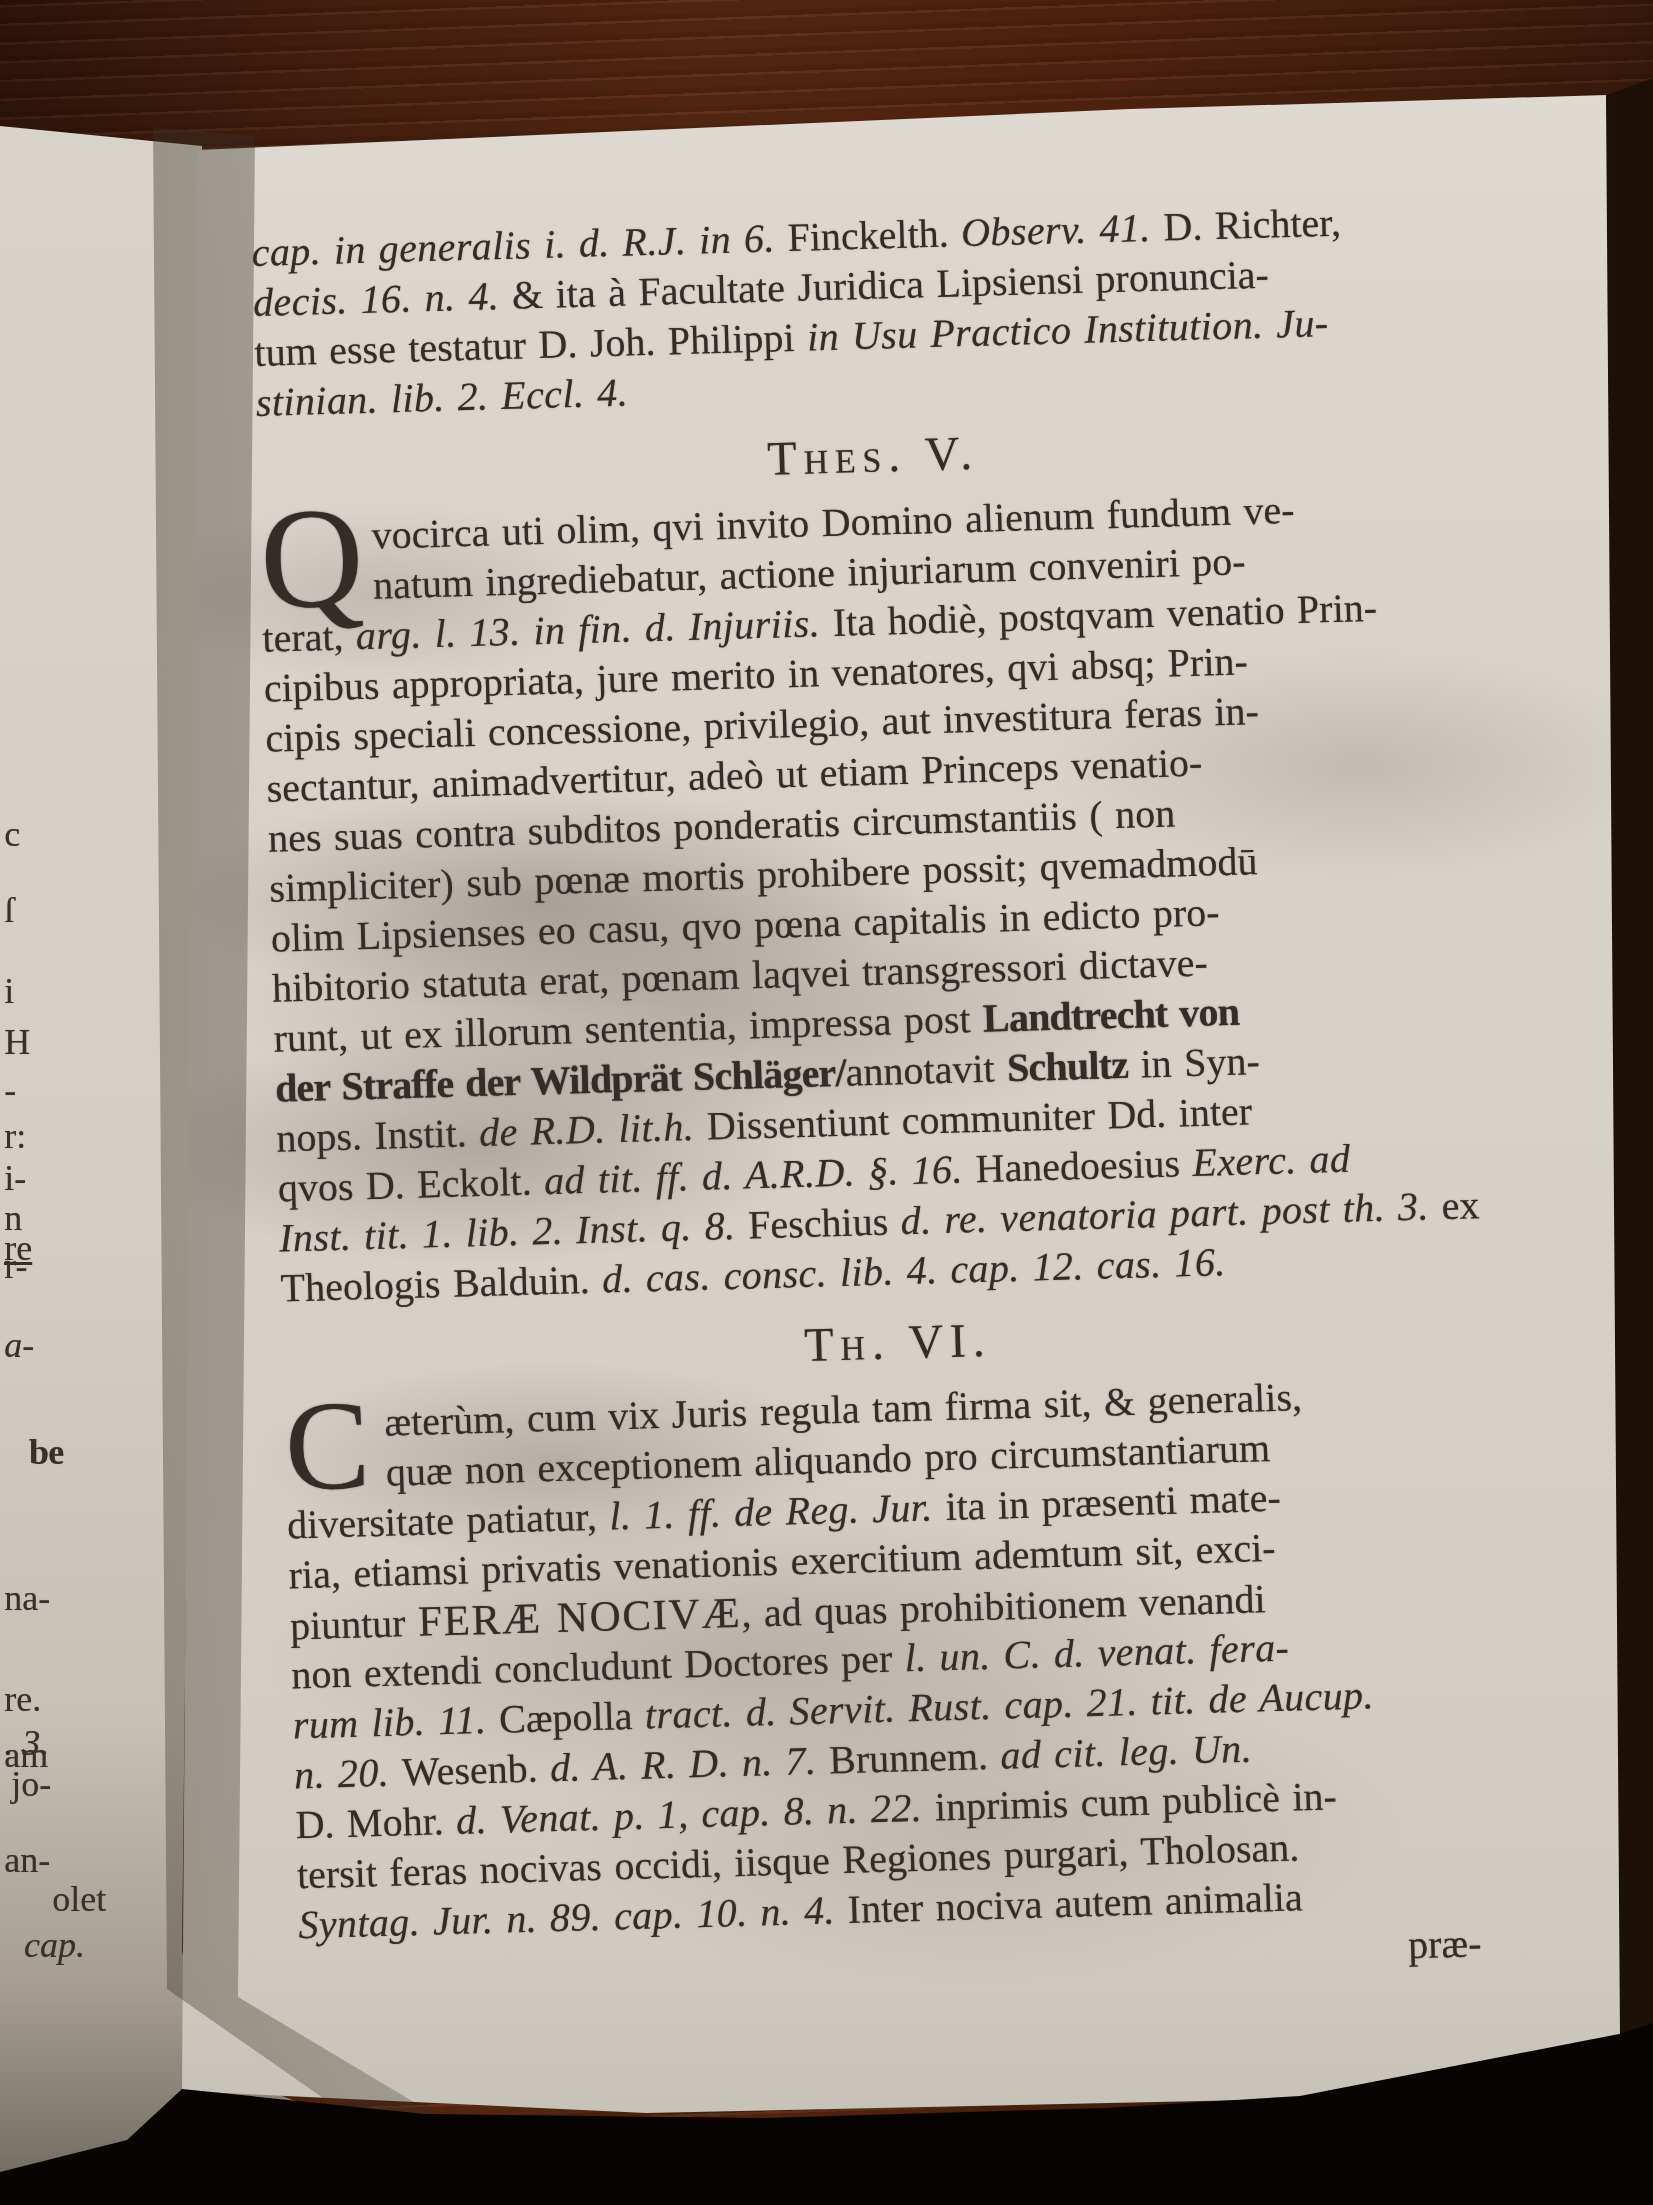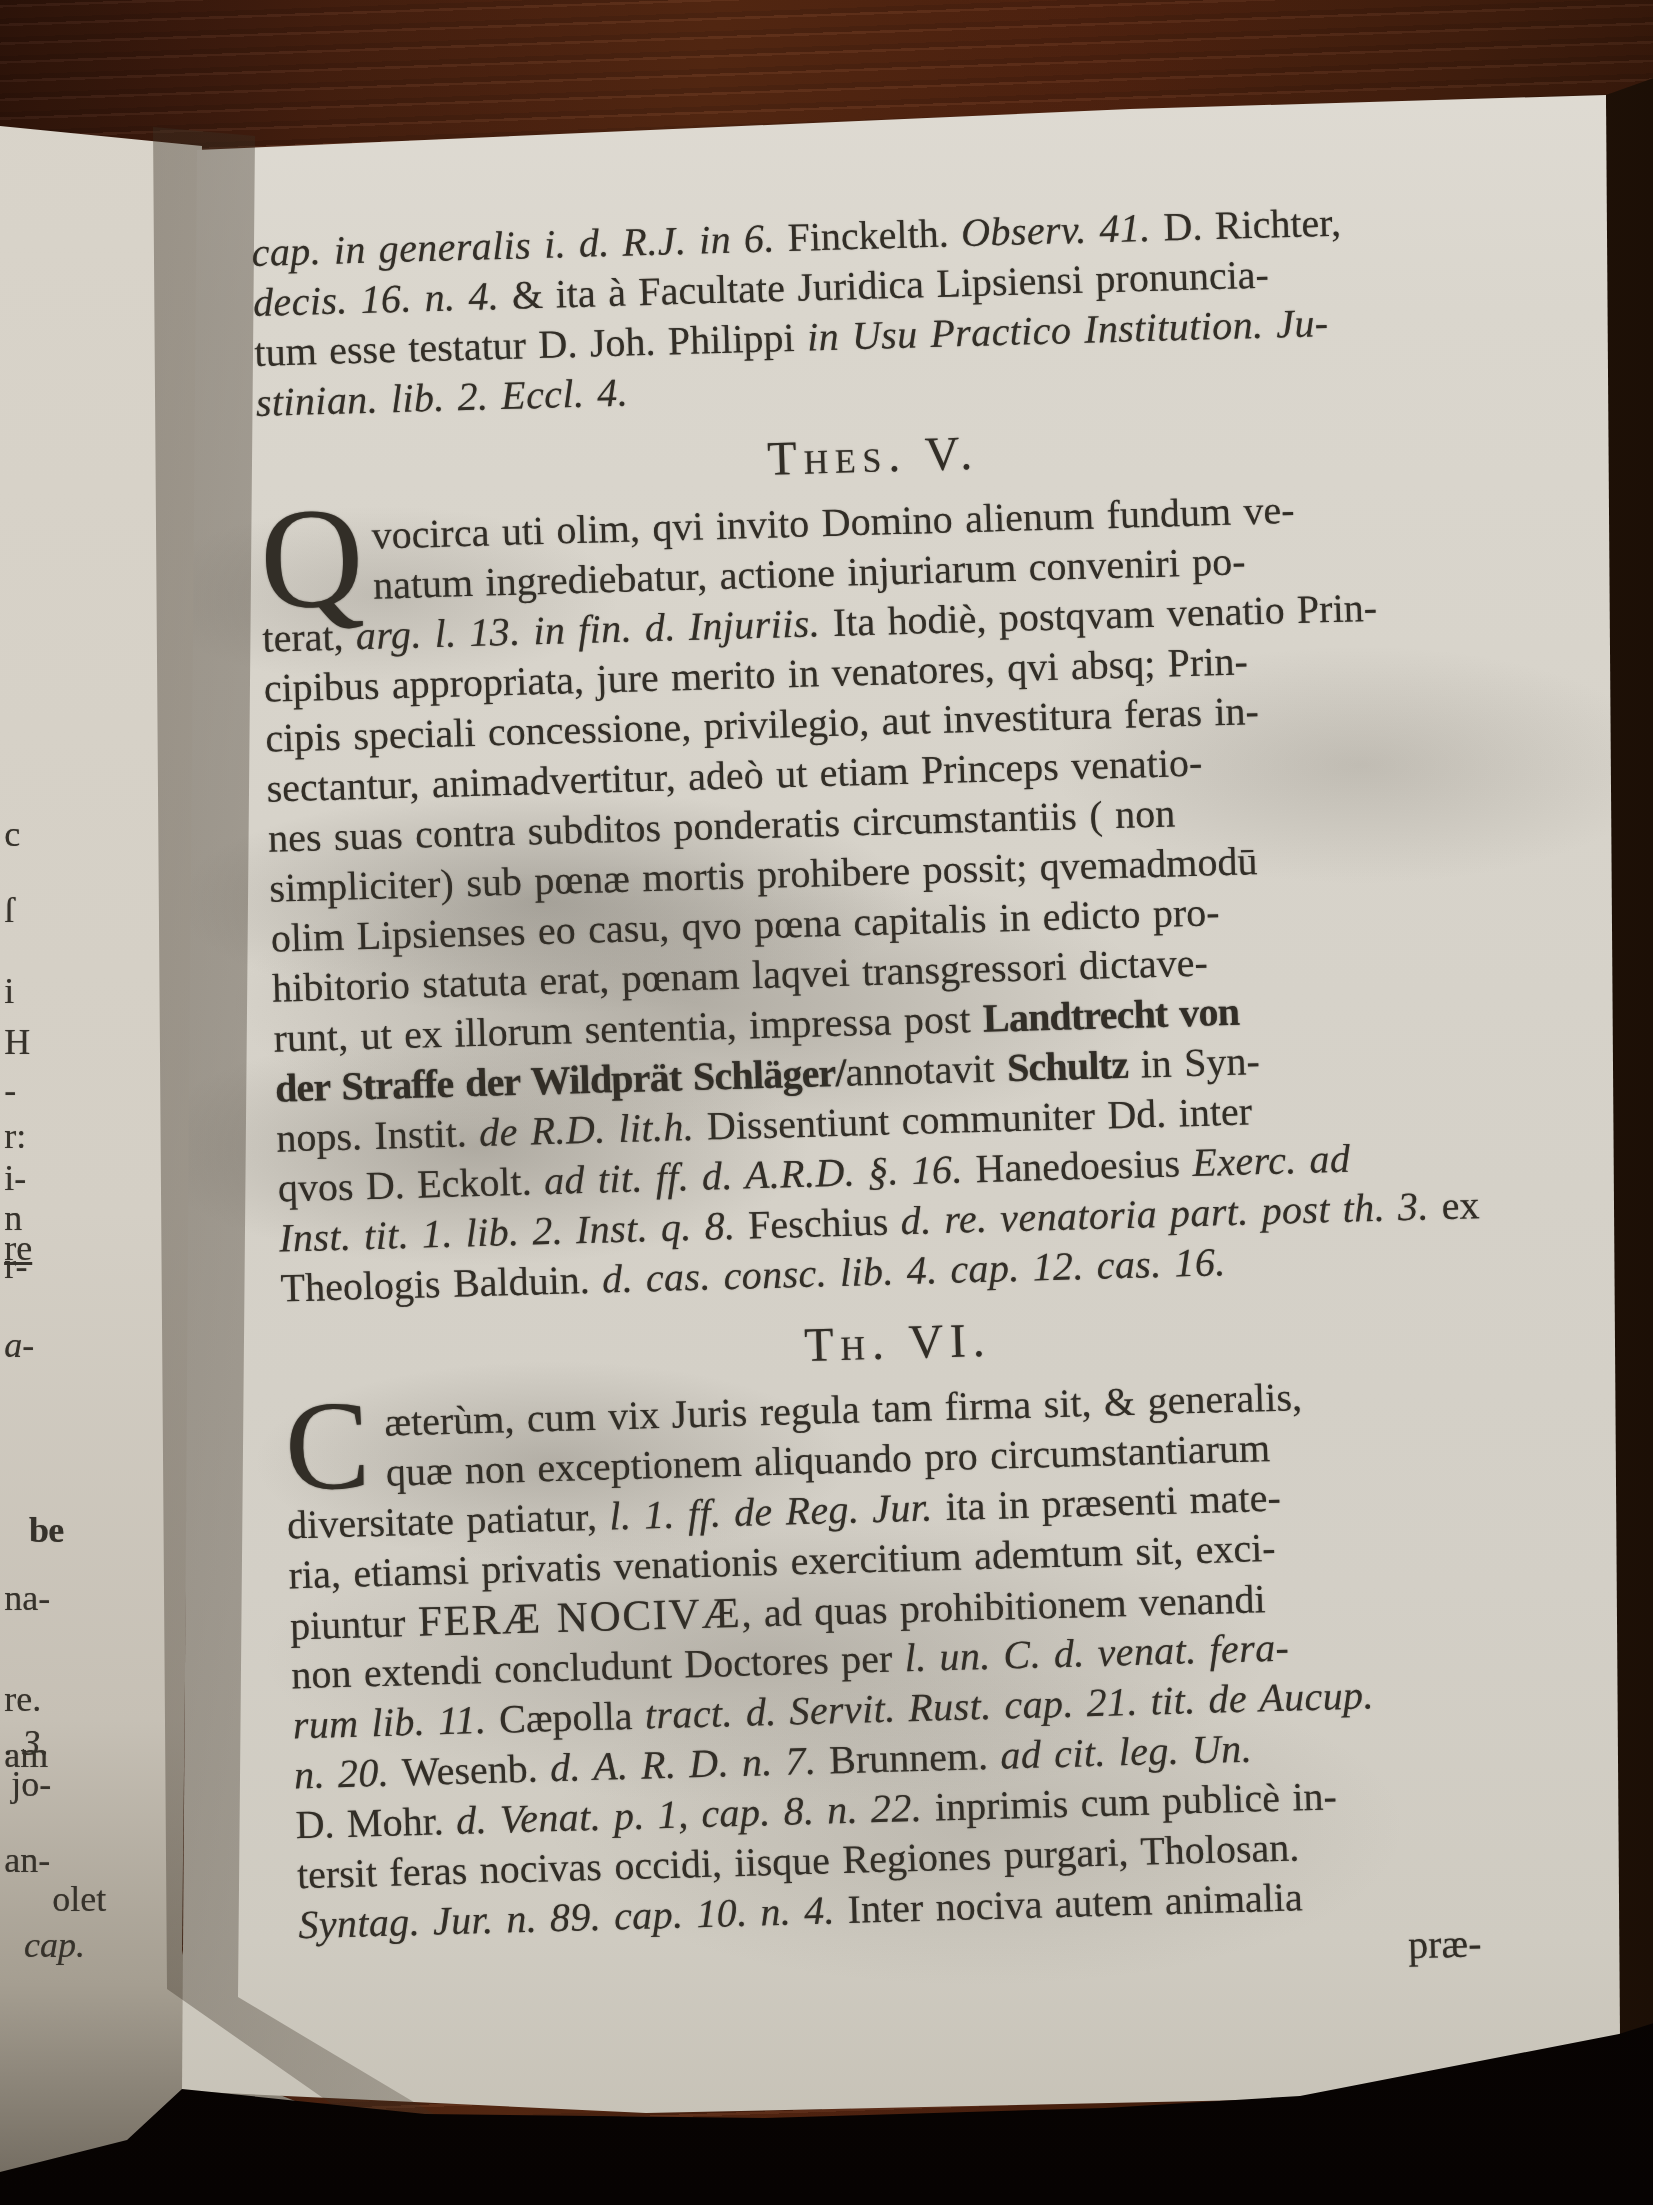--- a/index.html
+++ b/index.html
@@ -117,21 +117,21 @@
       <div class="fragment r" style="top: 892px;">ſ</div>
       <div class="fragment r" style="top: 973px;">i</div>
       <div class="fragment r" style="top: 1024px;">H</div>
       <div class="fragment r" style="top: 1072px;">-</div>
       <div class="fragment r" style="top: 1118px;">r:</div>
       <div class="fragment r" style="top: 1160px;">i-</div>
       <div class="fragment r" style="top: 1200px;">n</div>
       <div class="fragment r" style="top: 1248px;">r-</div>
       <div class="fragment r" style="top: 1230px; text-decoration: underline;">re</div>
       <div class="fragment i" style="top: 1327px;">a-</div>
-      <div class="fragment f" style="top: 1512px; padding-left: 29px;">be</div>
+      <div class="fragment f" style="top: 1434px; padding-left: 29px;">be</div>
       <div class="fragment r" style="top: 1580px;">na-</div>
       <div class="fragment r" style="top: 1681px;">re.</div>
       <div class="fragment i" style="top: 1725px;">. 3.</div>
       <div class="fragment r" style="top: 1766px; margin-left: 7px;">jo-</div>
       <div class="fragment r" style="top: 1737px;">am</div>
       <div class="fragment r" style="top: 1842px;">an-</div>
       <div class="fragment r" style="top: 1881px; text-align: right;">olet</div>
       <div class="fragment i" style="top: 1927px; padding-left: 24px;">cap.</div>
     </div>
   <div id="page">

